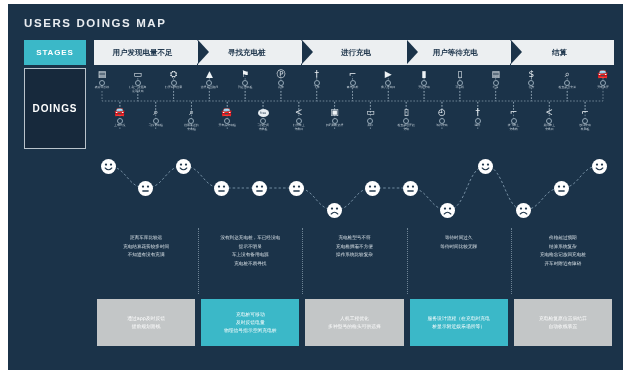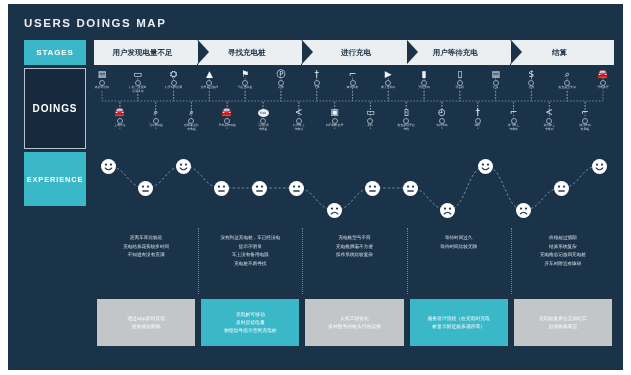--- a/index.html
+++ b/index.html
@@ -80,23 +80,20 @@
 
 <div id="board">
 
   <div id="title">USERS  DOINGS  MAP</div>
 
   <div class="lab teal" id="lab-stages">
     <span>STAGES</span>
   </div>
   <div class="lab dark" id="lab-doings">
     <span>DOINGS</span>
-  </div>
-  <div class="lab teal" id="lab-exp">
-    <span>EXPERIENCE</span>
   </div>
 
   <div id="stages">
       <div class="chev first" style="left: 0px; width: 103.2px;">
         <span class="ctxt">用户发现电量不足</span>
       </div>
       <div class="chev" style="left: 104.2px; width: 103.2px;">
         <span class="ctxt">寻找充电桩</span>
       </div>
       <div class="chev" style="left: 208.4px; width: 113px;">

